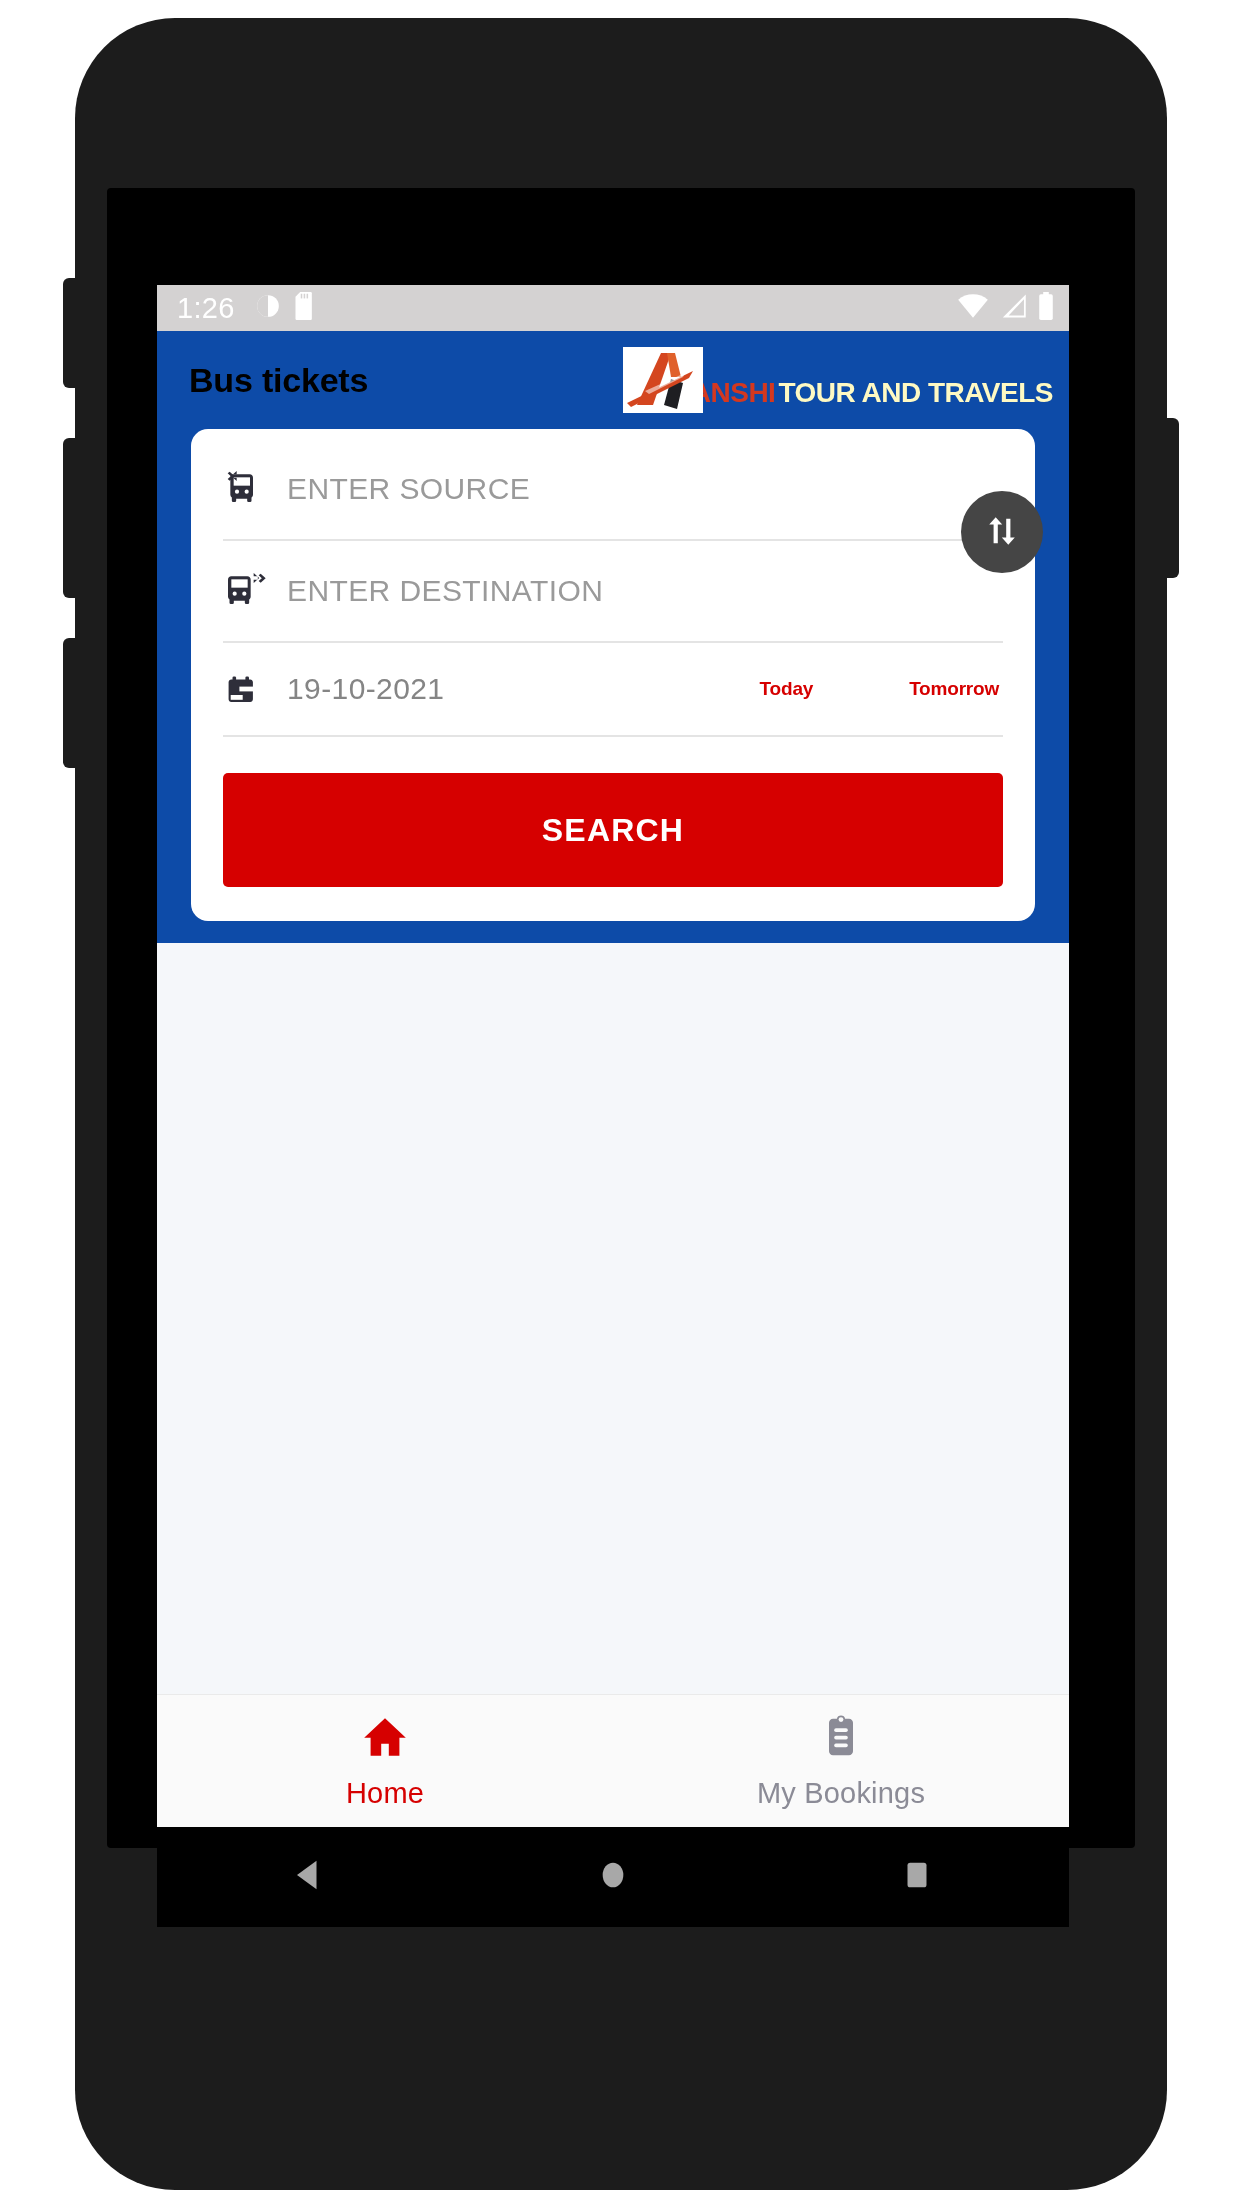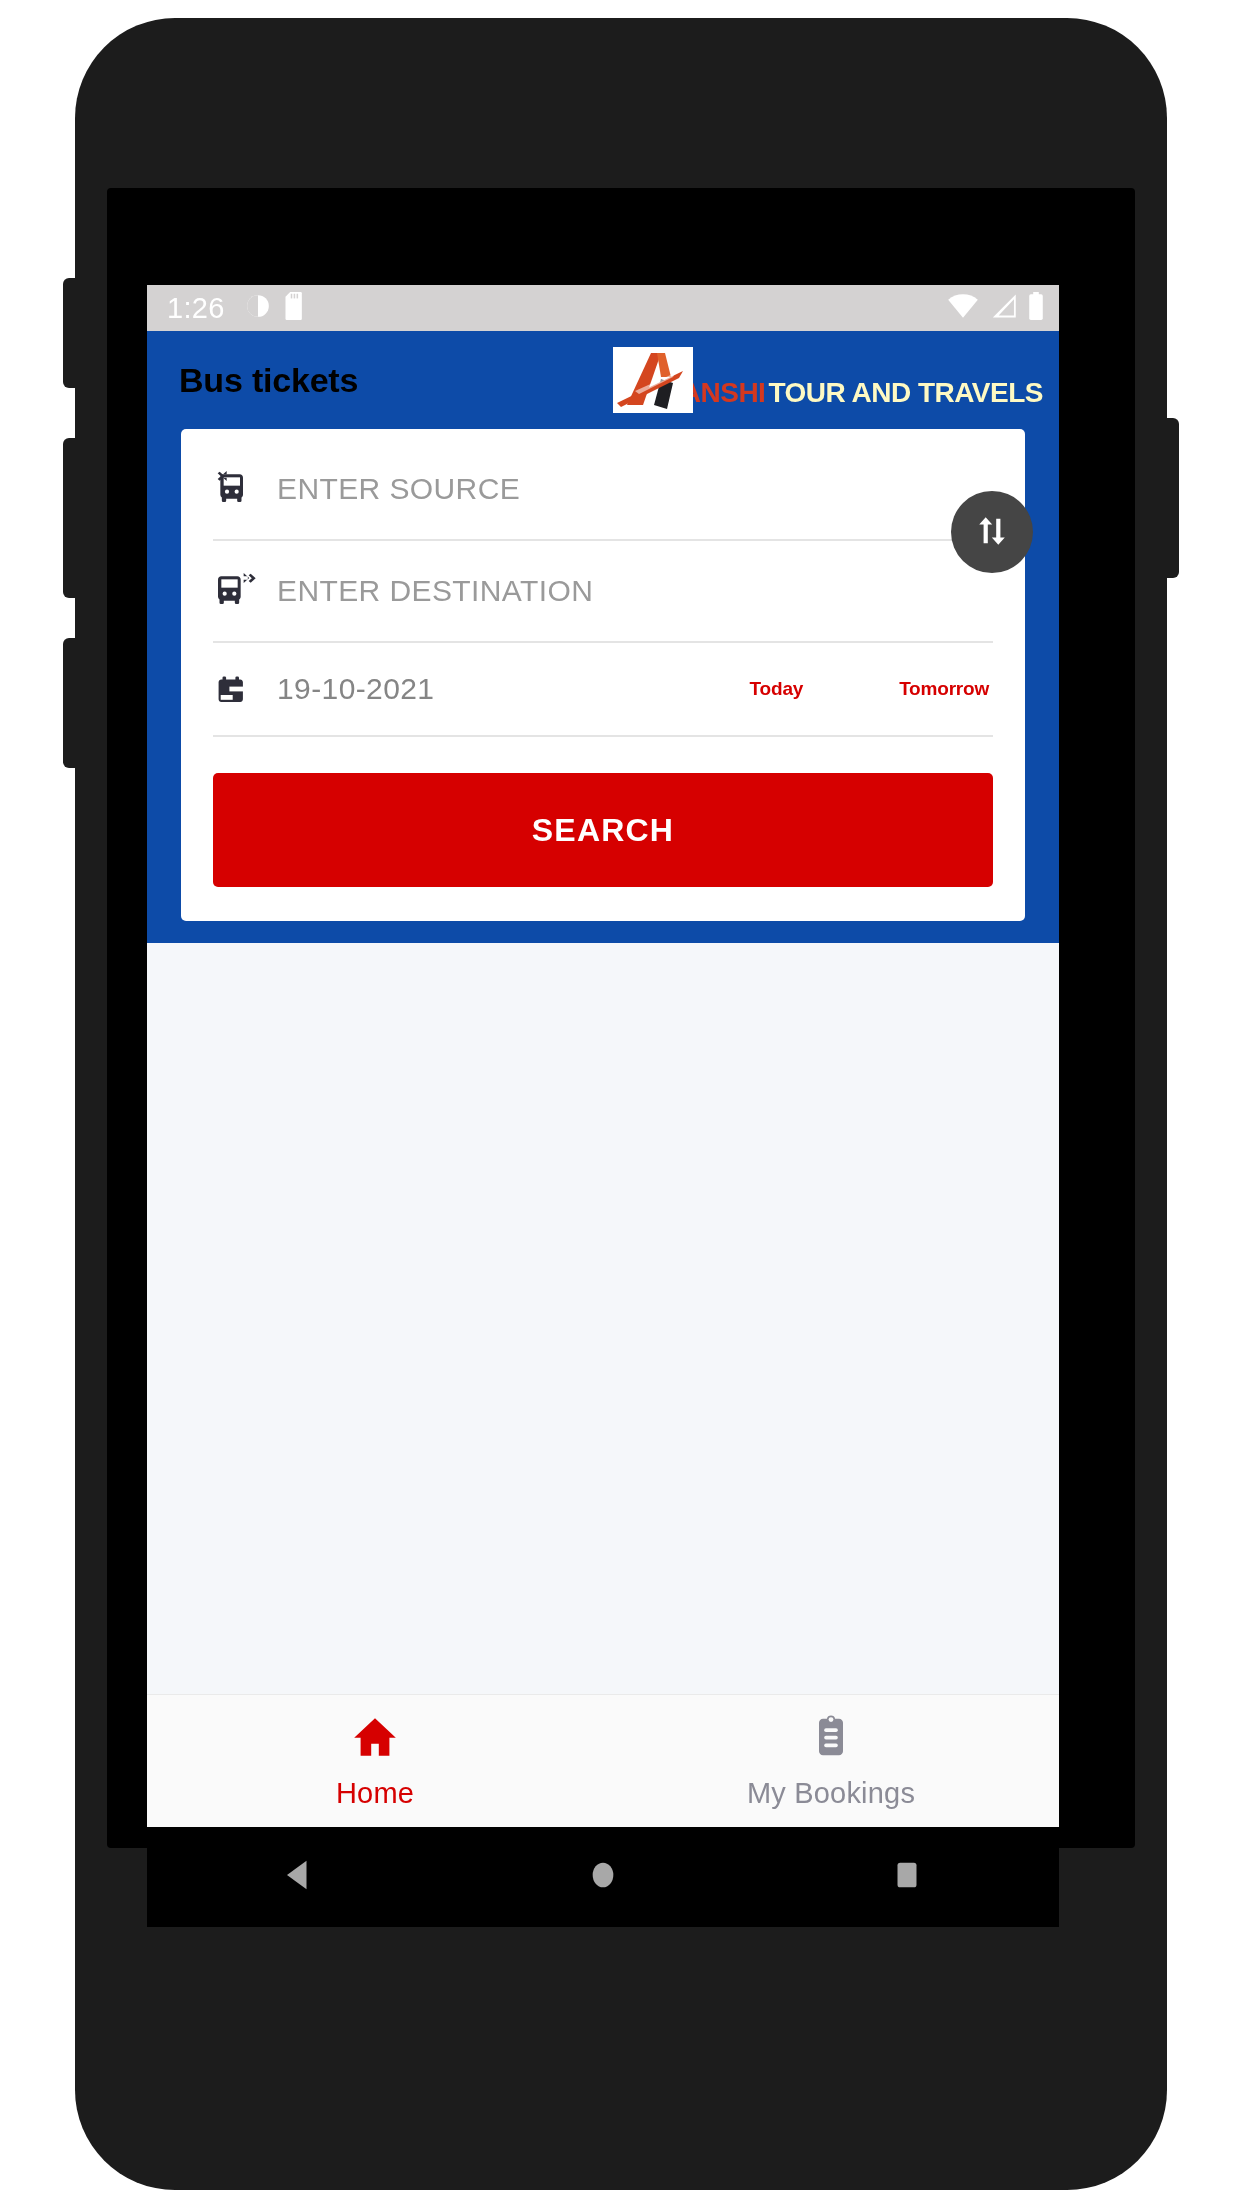--- a/index.html
+++ b/index.html
@@ -40,21 +40,21 @@
     top: 170px;
     width: 1028px;
     height: 1660px;
     background: #000000;
     border-radius: 4px;
   }
 
   
   #screen {
     position: absolute;
-    left: 147px;
+    left: 157px;
     top: 285px;
     width: 912px;
     height: 1642px;
     background: #f5f7fa;
     overflow: hidden;
   }
 
   
   #status-bar {
     position: relative;
@@ -134,21 +134,21 @@
 
   
   #hero {
     background: #0d4ba8;
     padding: 0 34px 22px 34px;
   }
 
   
   #search-card {
     background: #ffffff;
-    border-radius: 5px;
+    border-radius: 17px;
     padding: 10px 32px 34px 32px;
     position: relative;
   }
 
   .field-row {
     display: flex;
     align-items: center;
     height: 100px;
     border-bottom: 2px solid #e4e4e4;
     position: relative;

